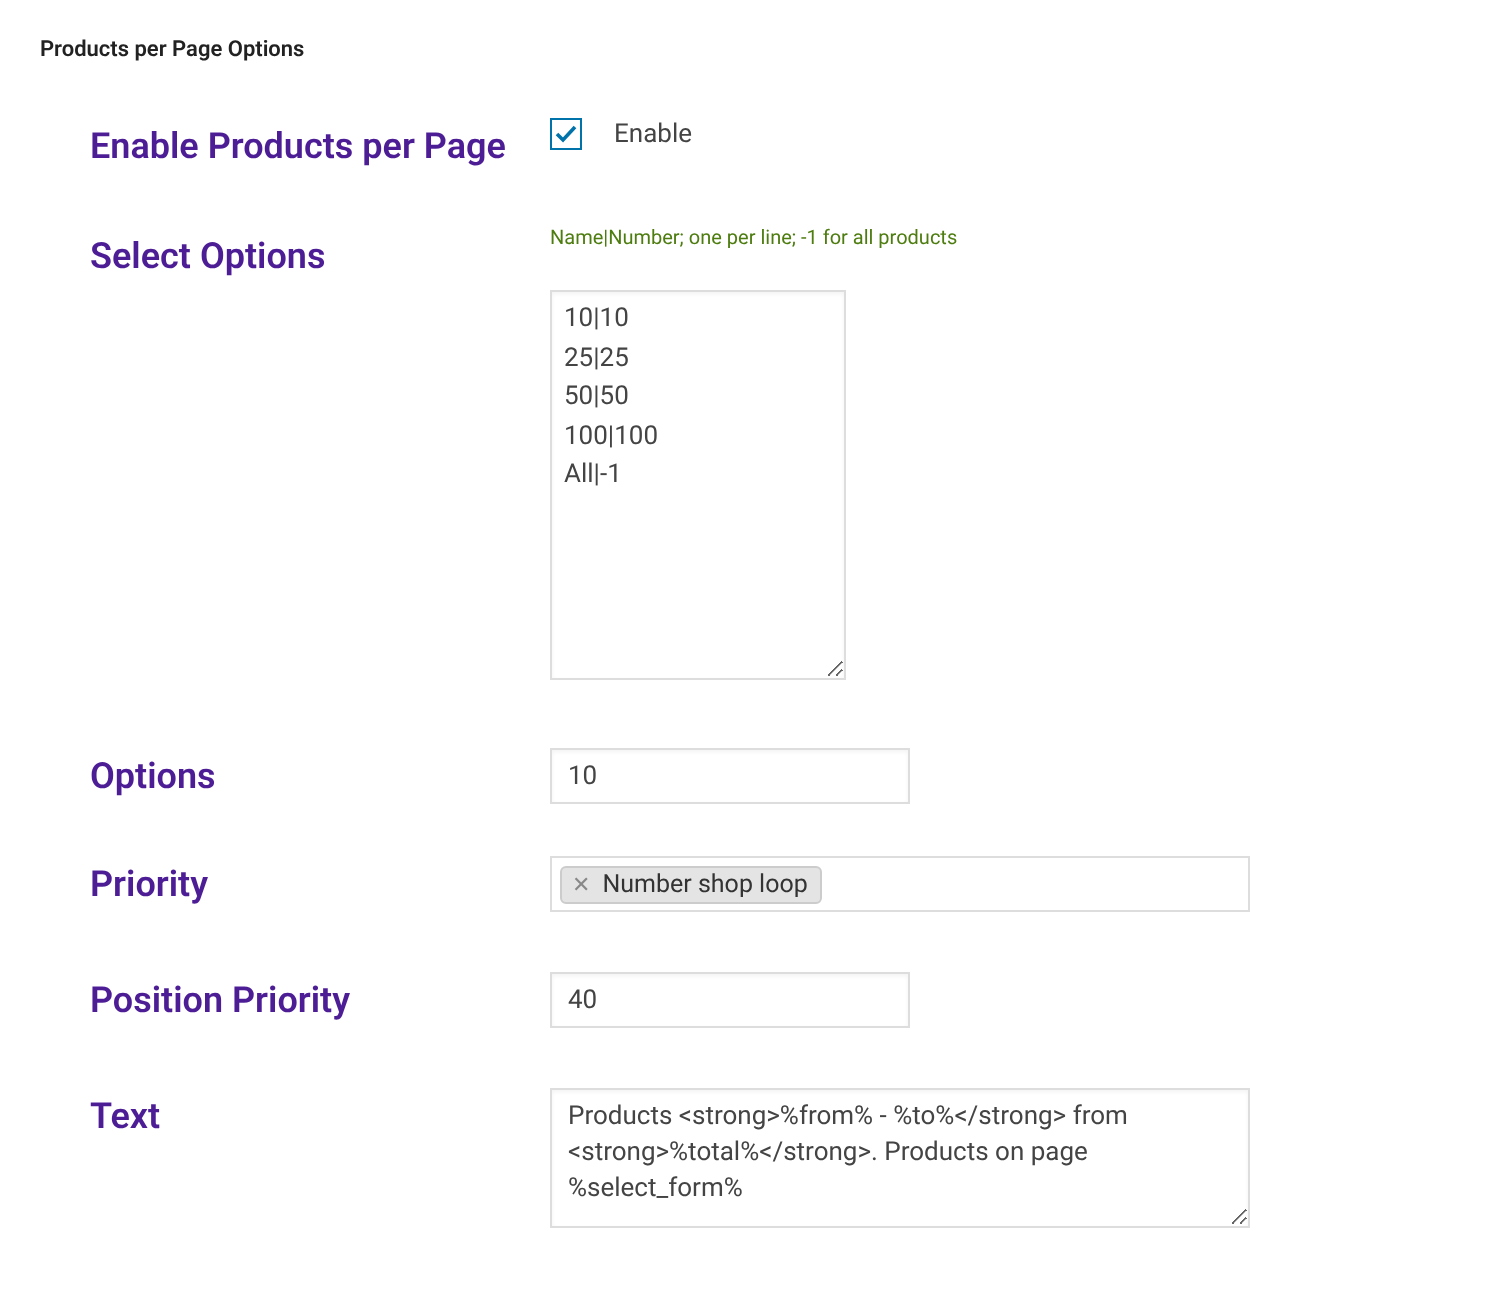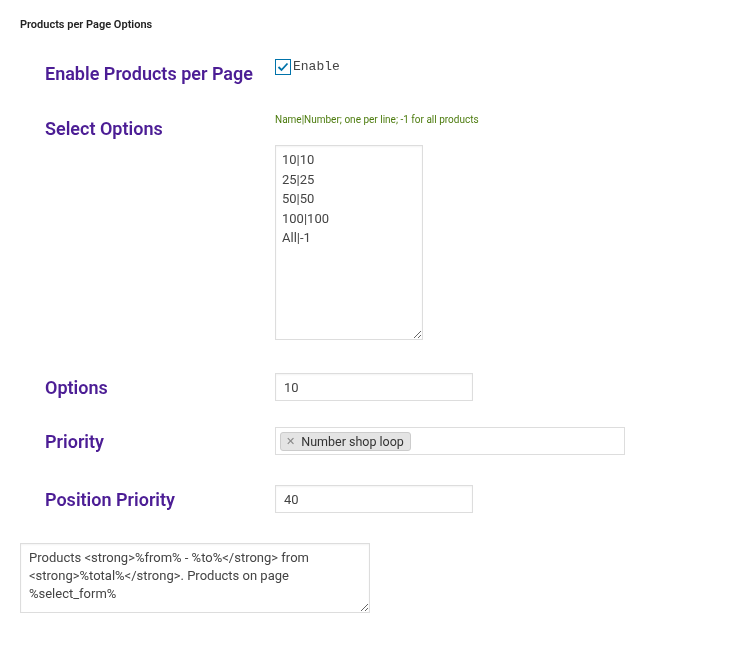--- a/index.html
+++ b/index.html
@@ -37,23 +37,22 @@
       color: #4c1d95;
       padding-top: 4px;
       margin-left: 25px;
     }
     .form-field {
       flex: 1;
       min-width: 0;
     }
     .checkbox-wrap {
       display: inline-flex;
-      align-items: flex-start;
-      gap: 2px;
-      font-family: Liberation Mono, monospace;
+      align-items: flex-end;
+      gap: 16px;
     }
     .checkbox {
       width: 16px;
       height: 16px;
       border: 1px solid #0073aa;
       background: #fff;
       display: inline-flex;
       align-items: center;
       justify-content: center;
       cursor: pointer;
@@ -78,21 +77,21 @@
       border: 1px solid #ddd;
       padding: 4px 6px;
       font-family: inherit;
       font-size: 13px;
       color: #444;
       line-height: 1.5;
       resize: both;
       box-shadow: inset 0 1px 2px rgba(0,0,0,0.05);
     }
     input.text-input {
-      width: 198px;
+      width: 180px;
       height: 28px;
       border: 1px solid #ddd;
       padding: 2px 8px;
       font-family: inherit;
       font-size: 13px;
       color: #444;
       box-shadow: inset 0 1px 2px rgba(0,0,0,0.05);
     }
     .tag-select {
       width: 350px;
@@ -186,16 +185,17 @@
 </div>
 
 <div class="form-row">
   <div class="form-label">Position Priority</div>
   <div class="form-field">
     <input type="text" class="text-input" value="40" style="">
   </div>
 </div>
 
 <div class="form-row">
+  <div class="form-label">Text</div>
   <div class="form-field">
     <textarea class="text-area-wide" style="">Products &lt;strong&gt;%from% - %to%&lt;/strong&gt; from &lt;strong&gt;%total%&lt;/strong&gt;. Products on page %select_form%</textarea>
   </div>
 </div>
 
 </body></html>

